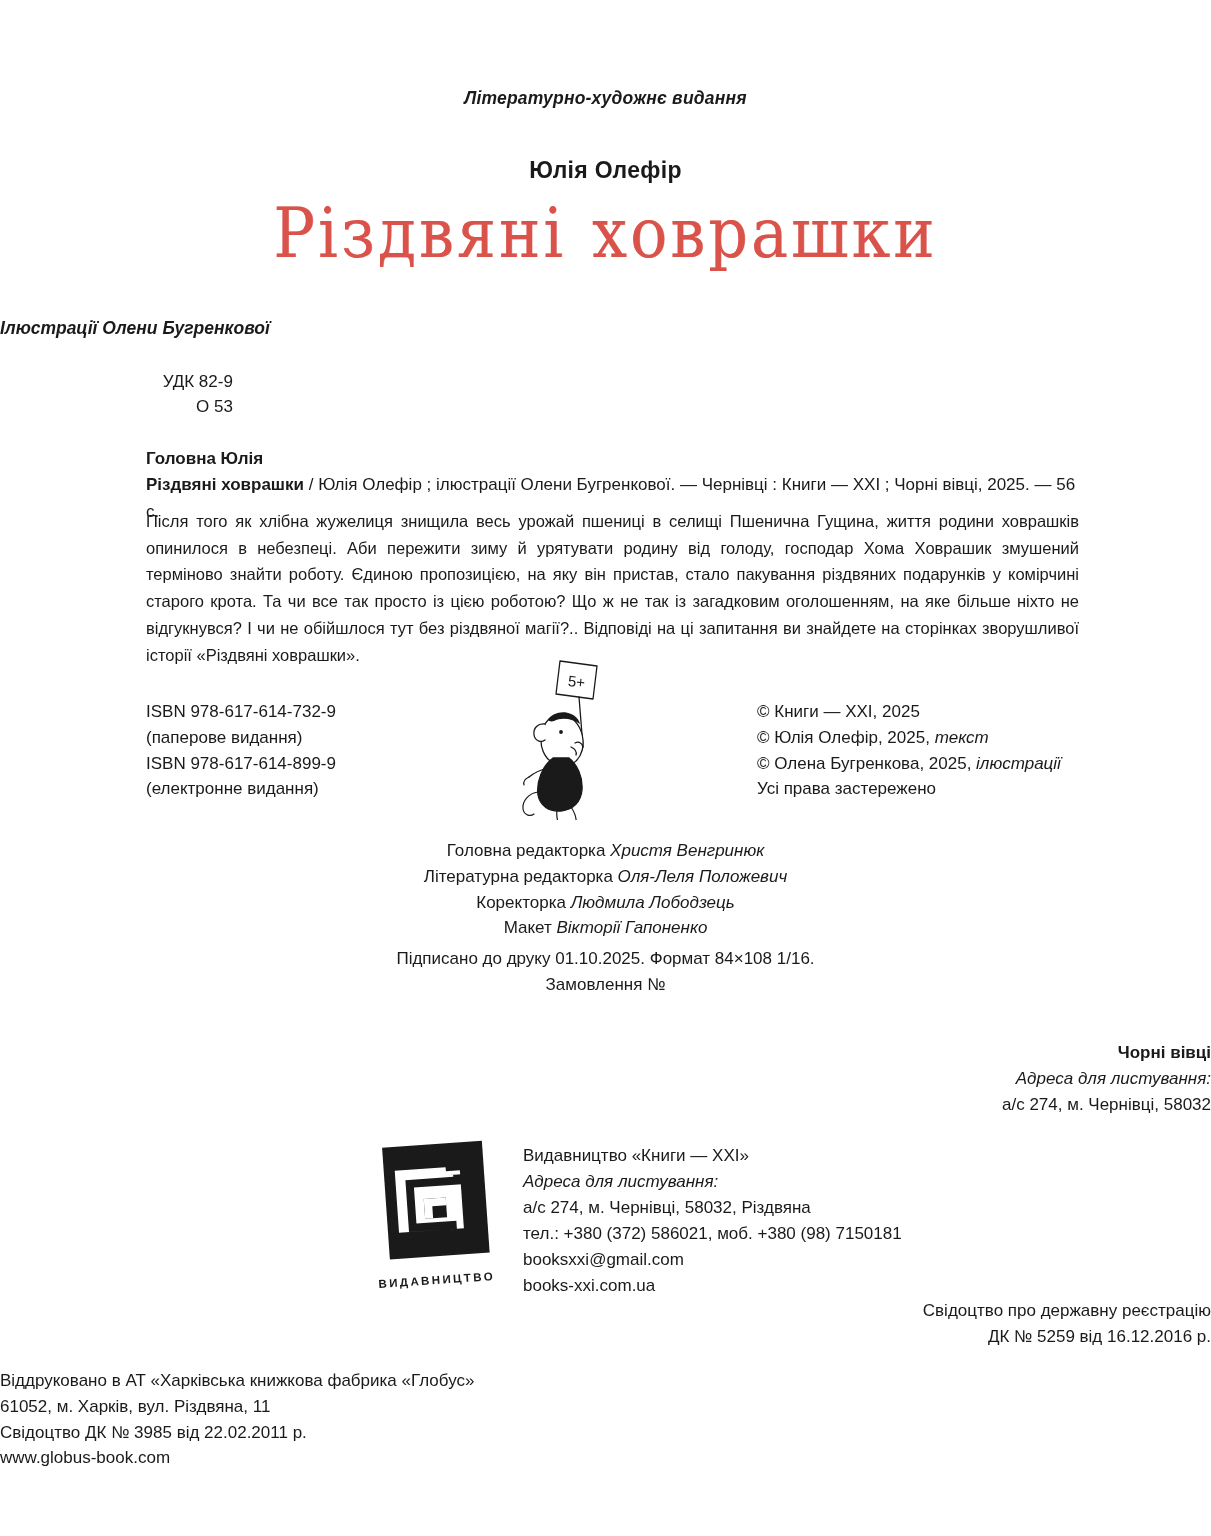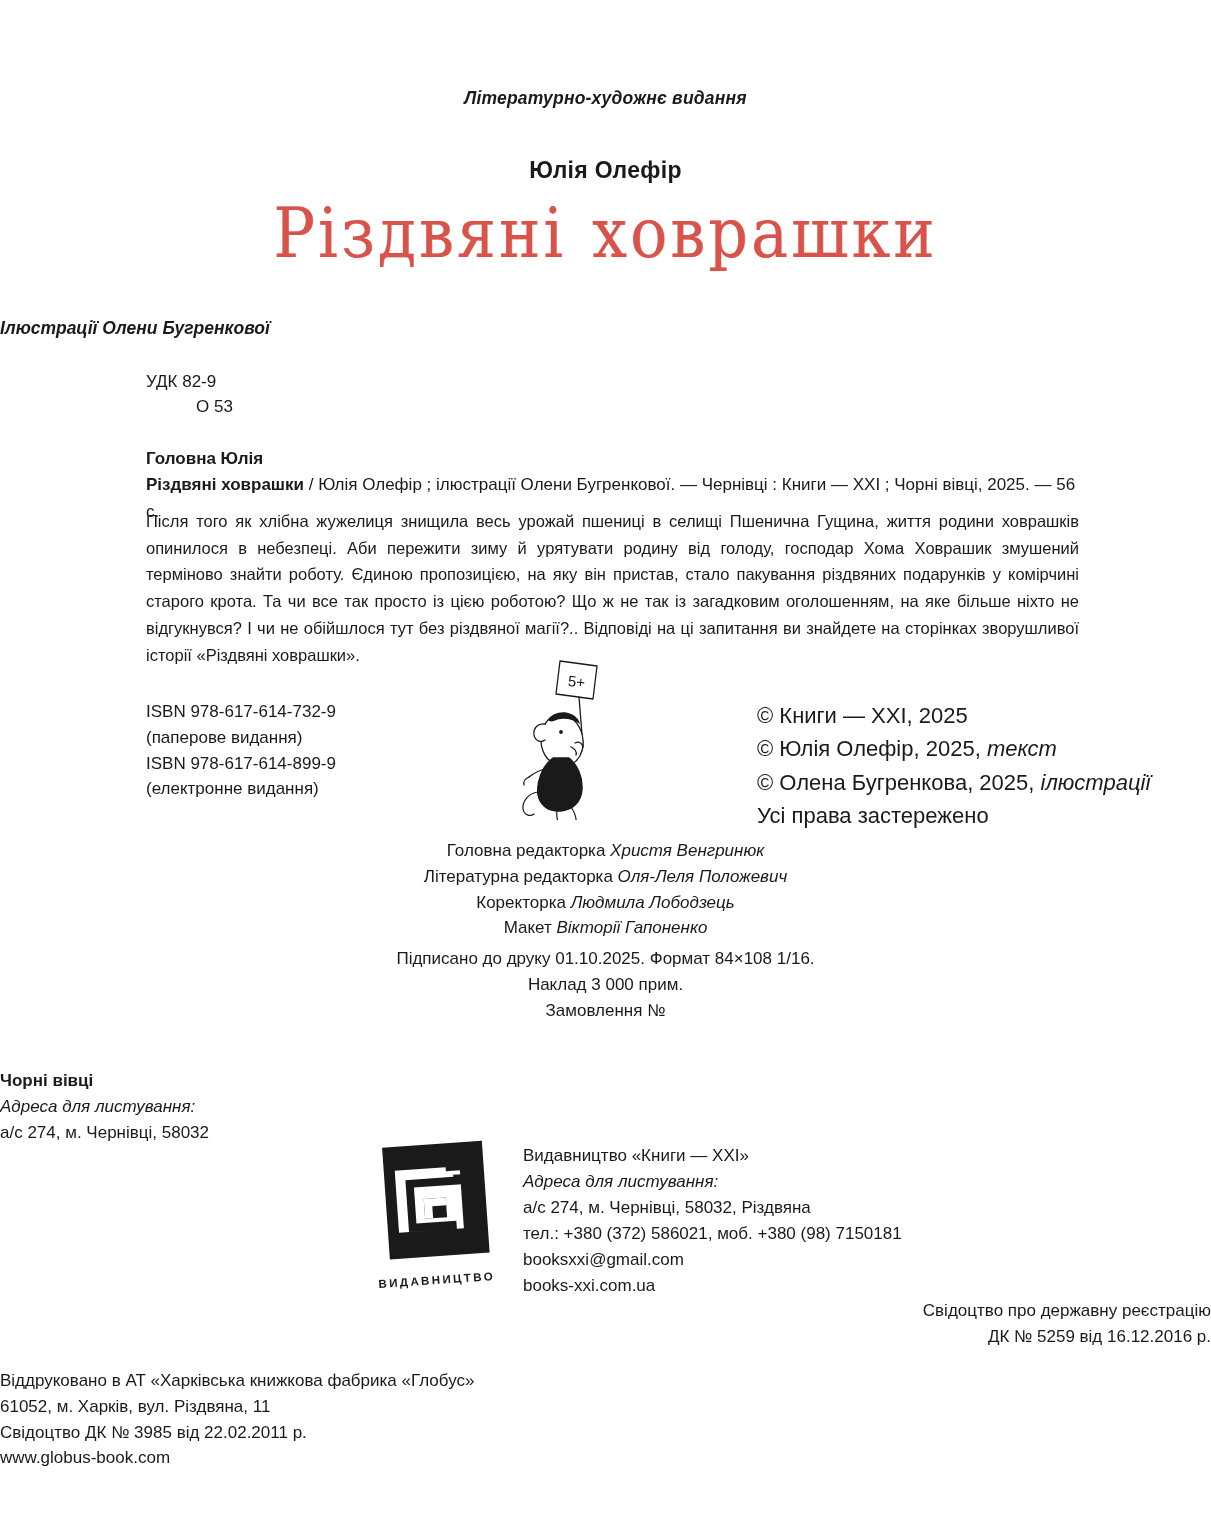--- a/index.html
+++ b/index.html
@@ -72,20 +72,21 @@
     font-size: 17.5px;
   }
 
   
   .udc {
     position: absolute;
     top: 370px;
     left: 146px;
     font-size: 17px;
     line-height: 1.45;
+    text-align: right;
   }
   .udc .line2 { padding-left: 50px; }
 
   
   .biblio {
     position: absolute;
     top: 446px;
     left: 146px;
     right: 135px;
     font-size: 17px;
@@ -110,21 +111,21 @@
     position: absolute;
     top: 699px;
     left: 146px;
     font-size: 17px;
     line-height: 1.52;
   }
   .rights-block {
     position: absolute;
     top: 699px;
     left: 757px;
-    font-size: 22px;
+    font-size: 17px;
     line-height: 1.52;
     white-space: nowrap;
   }
   .rights-block .note { font-style: italic; }
 
   
   .mascot {
     position: absolute;
     top: 655px;
     left: 505px;
@@ -146,22 +147,22 @@
     position: absolute;
     top: 946px; left: 0; right: 0;
     text-align: center;
     font-size: 17px;
     line-height: 1.52;
   }
 
   
   .imprint-sheep {
     position: absolute;
-    top: 1068px; left: 0; right: 0;
-    text-align: left;
+    top: 1040px; left: 0; right: 0;
+    text-align: right;
     font-size: 17px;
     line-height: 1.52;
   }
   .imprint-sheep .name { font-weight: bold; }
   .imprint-sheep .addr-label { font-style: italic; }
 
   
   .imprint-books {
     position: absolute;
     top: 1138px;
@@ -278,21 +279,20 @@
 
   <div class="credits">
     <div><span>Головна редакторка </span><em>Христя Венгринюк</em></div>
     <div><span>Літературна редакторка </span><em>Оля-Леля Положевич</em></div>
     <div><span>Коректорка </span><em>Людмила Лободзець</em></div>
     <div><span>Макет </span><em>Вікторії Гапоненко</em></div>
   </div>
 
   <div class="print-run">
     <div>Підписано до друку 01.10.2025. Формат 84×108 1/16.</div>
-    <div>Наклад 3 000 прим.</div>
     <div>Замовлення №</div>
   </div>
 
   <div class="imprint-sheep">
     <div class="name">Чорні вівці</div>
     <div class="addr-label">Адреса для листування:</div>
     <div>а/с 274, м. Чернівці, 58032</div>
   </div>
 
   <div class="imprint-books">

